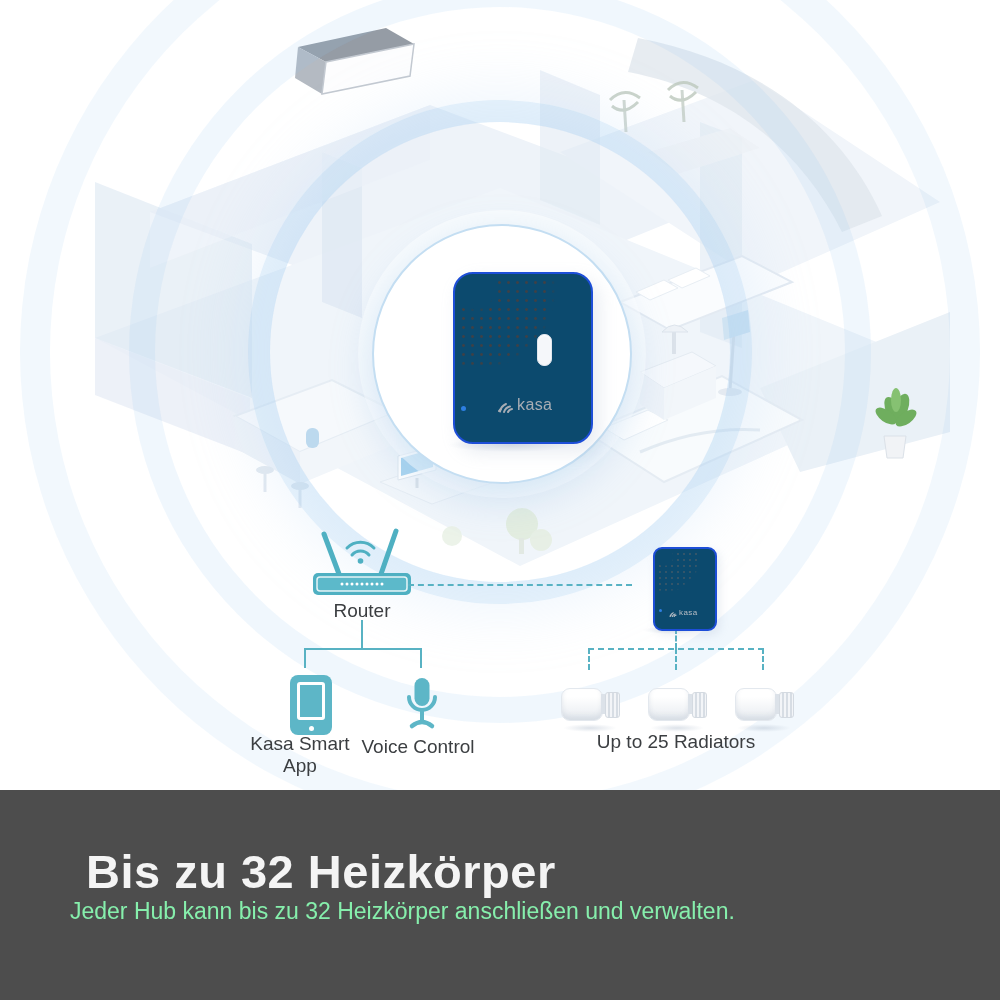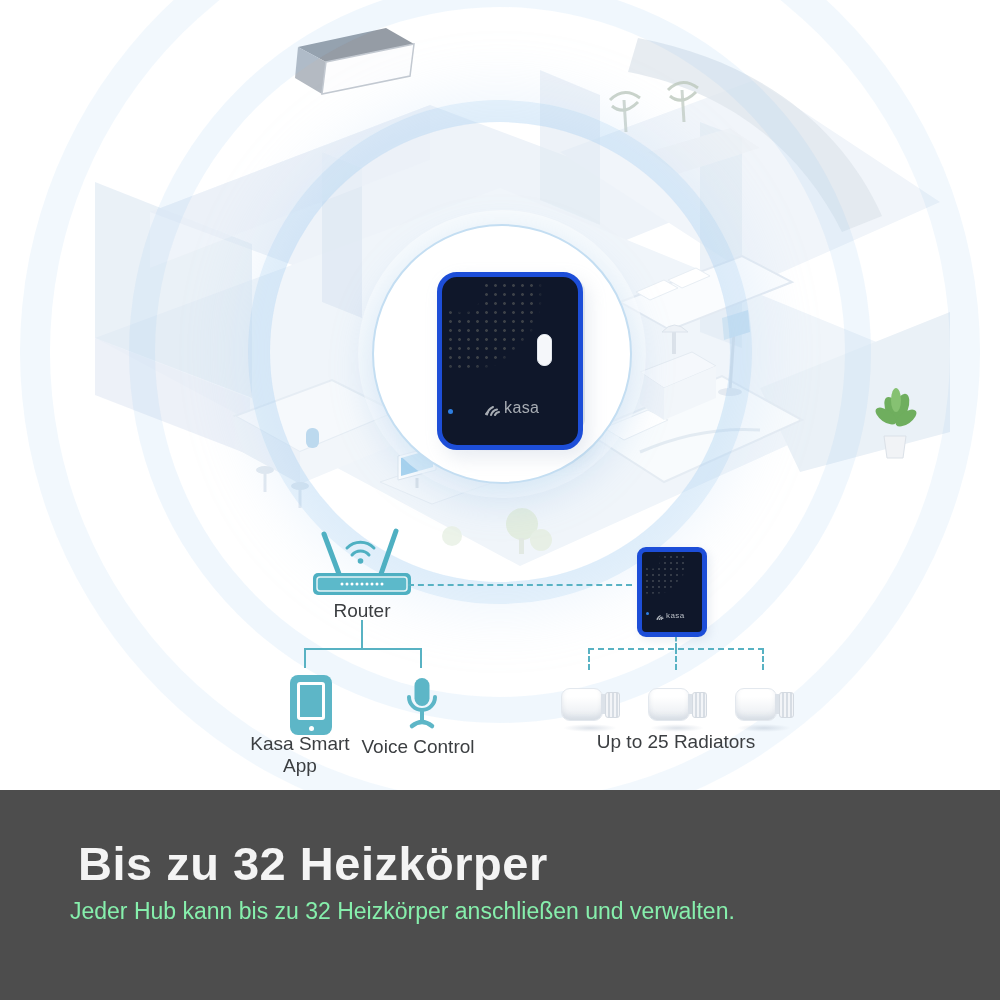--- a/index.html
+++ b/index.html
@@ -18,22 +18,22 @@
 
   
   .hub-circle{position:absolute;left:372px;top:224px;width:256px;height:256px;
               background:#ffffff;border:2px solid #c4def2;border-radius:50%;
               box-shadow:0 14px 40px rgba(140,185,230,.35), 0 0 0 14px rgba(255,255,255,.55);}
 
   
   .hub-device{position:absolute;left:437px;top:272px;width:148px;height:170px;}
   .hub-side{position:absolute;right:0;top:8px;bottom:12px;width:22px;
             background:linear-gradient(180deg,#eff2f6,#dfe5ec);border-radius:12px;}
-  .hub-front{position:absolute;left:0;top:0;width:136px;height:168px;background:#0f172a;
-             border:5px solid #1d4ed8;border-radius:20px;
+  .hub-front{position:absolute;left:16px;top:0;width:136px;height:168px;background:#0c4a6e;
+             border:2px solid #1d4ed8;border-radius:20px;
              box-shadow:6px 8px 18px rgba(150,170,195,.22);}
   .hub-dots{position:absolute;left:4px;top:4px;width:104px;height:122px;
             background-image:radial-gradient(circle,#3c4148 1.2px,transparent 1.6px);
             background-size:9px 9px;
             -webkit-mask-image:radial-gradient(circle at 16% 10%,transparent 0 13%,#000 16% 52%,transparent 57%);
             mask-image:radial-gradient(circle at 16% 10%,transparent 0 13%,#000 16% 52%,transparent 57%);}
   .hub-btn{position:absolute;left:100px;top:62px;width:13px;height:30px;border-radius:7px;
            background:#f5f7fa;border:1px solid #e1e6ed;box-shadow:inset 0 1px 2px #fff;}
   .hub-led{position:absolute;left:6px;top:132px;width:5px;height:5px;border-radius:50%;background:#2e7fe2;}
   .hub-logo{position:absolute;left:42px;top:123px;display:flex;align-items:flex-end;gap:3px;}
@@ -80,21 +80,21 @@
              box-shadow:inset 0 -4px 5px rgba(195,205,216,.45);}
   .trv .neck{position:absolute;left:40px;top:8px;width:4px;height:20px;background:#dce2e9;}
   .trv .knob{position:absolute;left:44px;top:6px;width:13px;height:24px;border-radius:3px;
              background:repeating-linear-gradient(90deg,#f3f5f8 0 2px,#d7dde4 2px 4px);
              border:1px solid #d4dae1;}
   .trv .shadow{position:absolute;left:2px;top:38px;width:54px;height:8px;
              background:radial-gradient(ellipse at center,rgba(168,182,200,.40),transparent 70%);}
 
   
   .banner{position:absolute;left:0;top:790px;width:1000px;height:210px;background:#4d4d4d;}
-  .banner h1{position:absolute;left:70px;top:38px;margin:8px;font-size:47px;font-weight:bold;
+  .banner h1{position:absolute;left:70px;top:38px;margin:16px;font-size:47px;font-weight:bold;
              color:#f4f4f4;letter-spacing:.5px;}
   .banner p{position:absolute;left:70px;top:108px;margin:0;font-size:23px;color:#86efac;}
 </style>
 </head>
 <body>
 
 <div class="stage">
 
   <svg class="abs" width="1000" height="790" viewBox="0 0 1000 790" style="left:0;top:0;">
 

